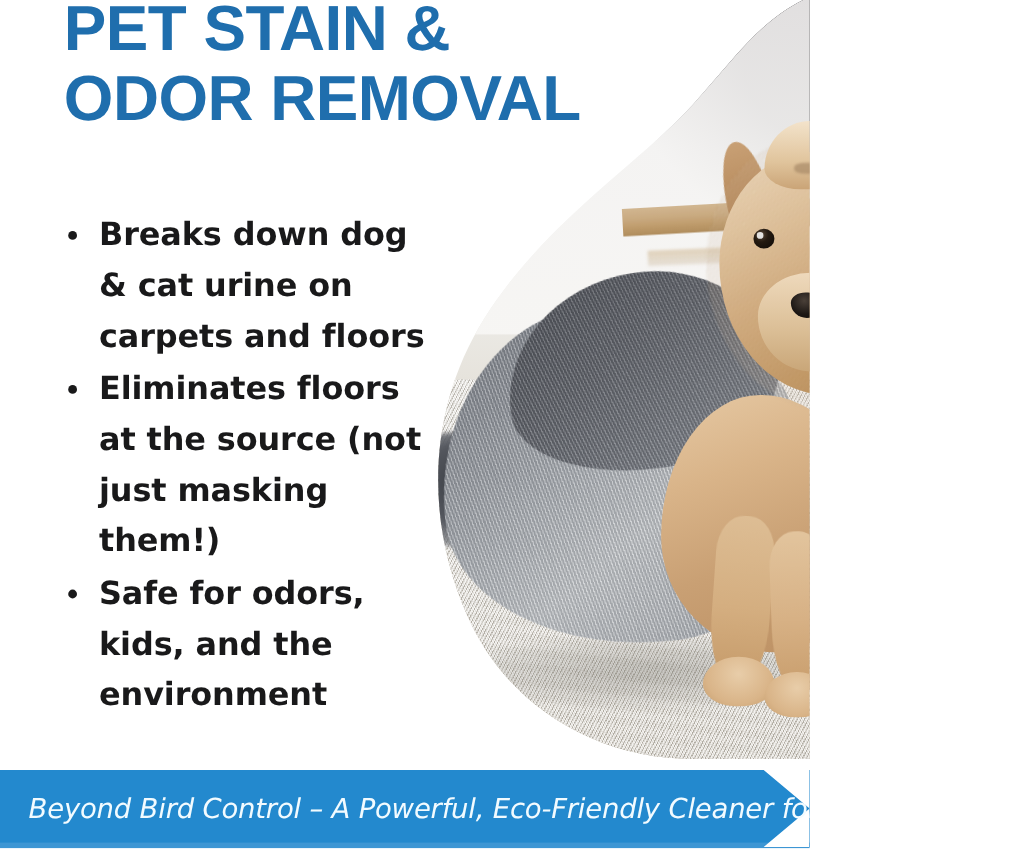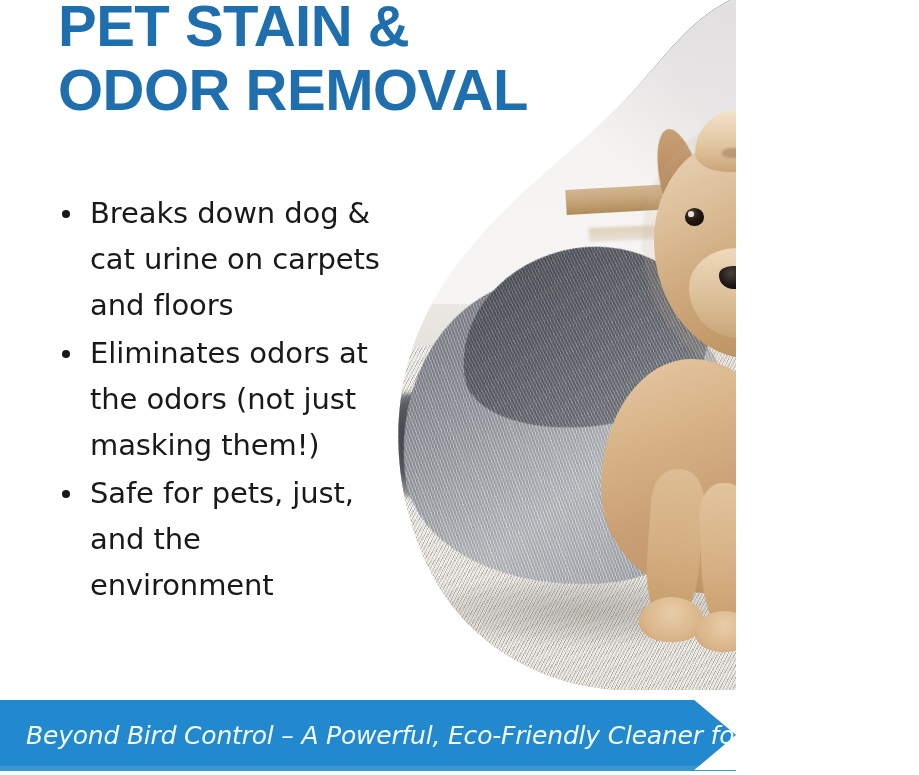--- a/index.html
+++ b/index.html
@@ -334,20 +334,21 @@
   }
   .benefit-item {
     position: relative;
     padding-left: 34px;
     margin-bottom: 2px;
     font-family: "DejaVu Sans", sans-serif;
     font-size: 29px;
     line-height: 46px;
     color: #19191a;
     letter-spacing: -0.1px;
+    font-weight: bold;
   }
   .benefit-item::before {
     content: "";
     position: absolute;
     left: 6px;
     top: 20px;
     width: 8px;
     height: 8px;
     border-radius: 50%;
     background: #19191a;
@@ -435,22 +436,22 @@
 
       <div class="blob-feather"></div>
     </div>
   </div>
 
   <h1 class="headline">PET STAIN &amp;
 ODOR REMOVAL</h1>
 
   <ul class="benefits">
     <li class="benefit-item">Breaks down dog &amp; cat urine on carpets and floors</li>
-    <li class="benefit-item">Eliminates odors at the odors (not just masking them!)</li>
-    <li class="benefit-item">Safe for pets, just, and the environment</li>
+    <li class="benefit-item">Eliminates floors at the source (not just masking them!)</li>
+    <li class="benefit-item">Safe for odors, kids, and the environment</li>
   </ul>
 
   <div class="ribbon"></div>
   <div class="ribbon-bottom-edge"></div>
   <div class="ribbon-notch"></div>
   <div class="ribbon-text">Beyond Bird Control – A Powerful, Eco-Friendly Cleaner for Multiple Uses!</div>
 
 </div>
 
 </body></html>

